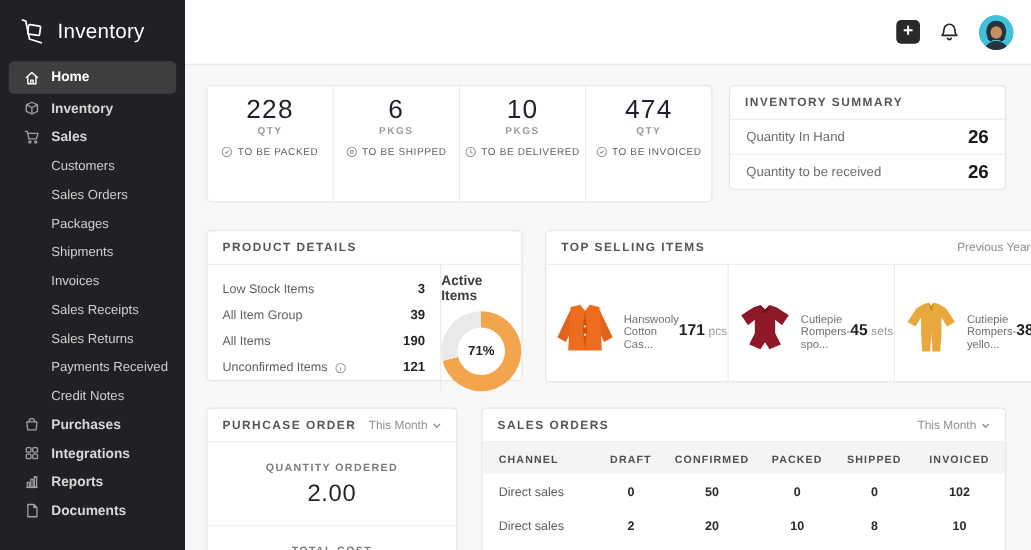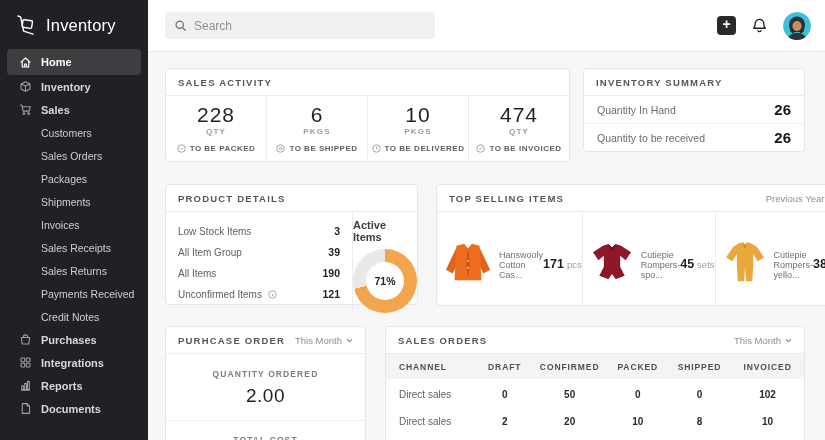--- a/index.html
+++ b/index.html
@@ -43,21 +43,21 @@
   .range-select { font-size:9.5px; color:#8e8f92; display:flex; align-items:center; gap:4px; cursor:pointer; }
 
   
   .row1 { margin-bottom:22px; gap:13px; }
   .card-sales-activity { width:405px; height:94px; }
   .sa-body { flex:1; display:flex; }
   .sa-metric { flex:1; display:flex; flex-direction:column; align-items:center; padding-top:7px; }
   .sa-metric + .sa-metric { border-left:1px solid #ececee; }
   .sa-value { font-size:21px; font-weight:500; color:#1e2129; letter-spacing:1px; }
   .sa-unit { font-size:8px; letter-spacing:1.2px; color:#9b9c9e; margin-top:0px; font-weight:600; }
-  .sa-status { display:flex; align-items:center; gap:4px; font-size:8px; font-weight:700; letter-spacing:.5px;
+  .sa-status { display:flex; align-items:center; gap:4px; font-size:8px; font-weight:400; letter-spacing:.5px;
                color:#5f6063; margin-top:8px; }
   .card-inventory-summary { flex:1; height:84px; }
   .is-row { flex:1; display:flex; align-items:center; justify-content:space-between; padding:0 13px; }
   .is-row + .is-row { border-top:1px solid #efeff0; }
   .is-label { font-size:10.5px; color:#6b6c6f; }
   .is-value { font-size:15px; font-weight:700; color:#17181a; }
 
   
   .row2 { margin-bottom:20px; gap:18px; }
   .card-product-details { width:297px; height:121px; }
@@ -207,29 +207,20 @@
           </svg>
       </span>
       <span>Documents</span>
     </div>
   </nav>
 </aside>
 
 <div class="main">
 
   <div class="topbar">
-    <div class="search-box">
-      <span style="display:flex">
-        <svg width="13" height="13" viewBox="0 0 16 16" fill="none" stroke="#6d6e70" stroke-width="1.5" stroke-linecap="round">
-            <circle cx="7" cy="7" r="4.5"></circle>
-            <path d="M10.5 10.5 L14 14"></path>
-          </svg>
-      </span>
-      <input type="text" placeholder="Search" style="">
-    </div>
     <div class="top-actions">
       <div class="add-btn">+</div>
       <span class="bell">
         <svg width="17" height="17" viewBox="0 0 18 18" fill="none" stroke="#222" stroke-width="1.4" stroke-linecap="round" stroke-linejoin="round">
             <path d="M9 2.5 a4.6 4.6 0 0 1 4.6 4.6 c0 3.2 1 4.2 1.6 4.8 H2.8 c.6-.6 1.6-1.6 1.6-4.8 A4.6 4.6 0 0 1 9 2.5 Z M7.4 14.4 a1.7 1.7 0 0 0 3.2 0"></path>
           </svg>
       </span>
       <span class="avatar">
         <svg width="28" height="28" viewBox="0 0 28 28">
             <circle cx="14" cy="14" r="14" fill="#3fc0dc"></circle>
@@ -239,23 +230,20 @@
             <path d="M4 28 a10.5 10.5 0 0 1 20 0 Z" fill="#27343c"></path>
           </svg>
       </span>
     </div>
   </div>
 
   <div class="content">
 
     <div class="row row1">
       <section class="card card-sales-activity">
-        <div class="card-head">
-          <span class="card-title">SALES ACTIVITY</span>
-        </div>
         <div class="sa-body">
           <div class="sa-metric">
             <span class="sa-value">228</span>
             <span class="sa-unit">QTY</span>
             <span class="sa-status">
                 <svg width="9" height="9" viewBox="0 0 12 12" fill="none" stroke="#9a9b9d" stroke-width="1.2">
                   <circle cx="6" cy="6" r="5"></circle>
                   <path d="M4 6 l1.4 1.4 L8.2 4.6"></path>
                 </svg>
                 <span>TO BE PACKED</span>

